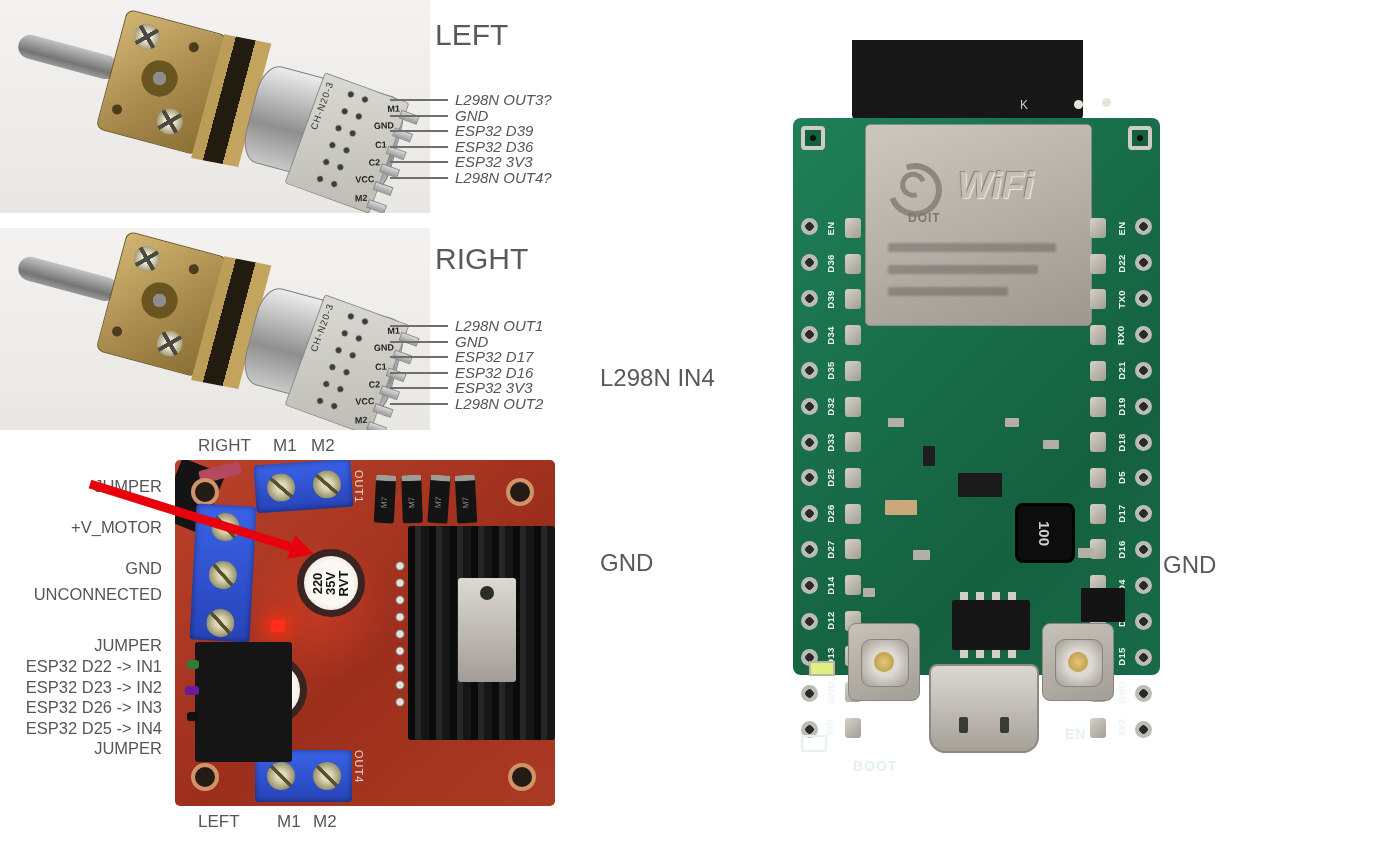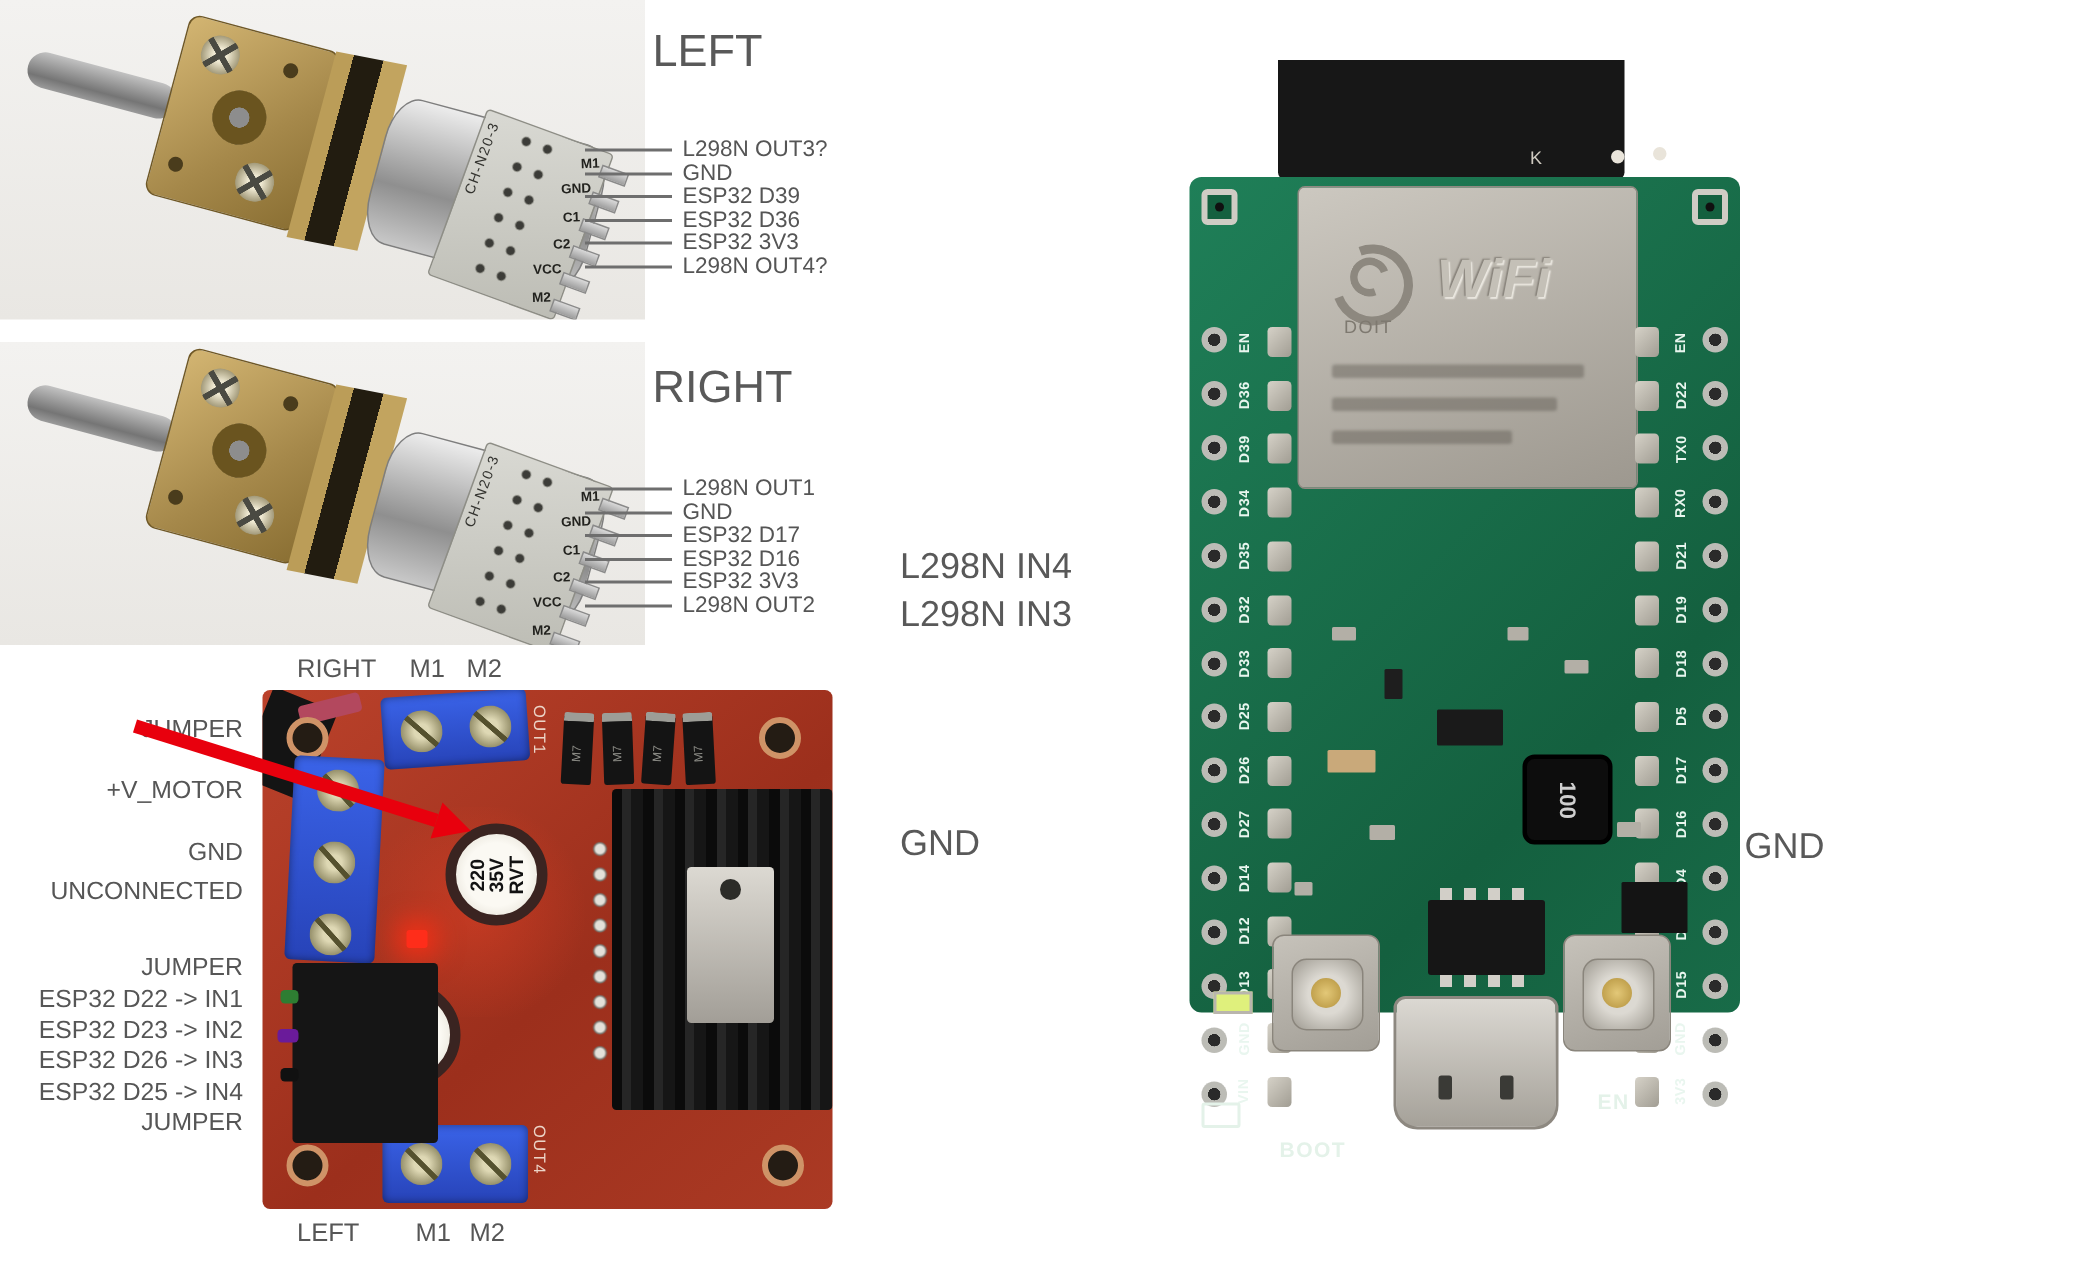--- a/index.html
+++ b/index.html
@@ -5,21 +5,21 @@
   html,body{margin:0;padding:0;background:#fff;}
   #canvas{position:relative;width:1389px;height:842px;background:#fff;overflow:hidden;
           font-family:"Liberation Sans",sans-serif;color:#595959;}
   .abs{position:absolute;}
 
   
   .title{font-size:30px;color:#595959;}
   .anno{font-size:24px;line-height:32px;color:#595959;white-space:nowrap;}
   .anno.r{text-align:left;}
   .mlabels{font-size:15px;line-height:15.5px;color:#555;white-space:nowrap;}
-  .mlabels span{display:block;}
+  .mlabels span{display:block;font-style:italic;}
   .leads{display:flex;flex-direction:column;justify-content:space-between;}
   .lead{width:58px;height:2px;background:#6e6e6e;}
   .l298lbl{left:0;width:162px;text-align:right;font-size:16.5px;color:#565656;white-space:nowrap;}
   .rowlbl{font-size:17px;color:#565656;}
 
   
   .photo{background:linear-gradient(180deg,#f3f2f0,#e9e7e3);overflow:hidden;}
   .motor-rot{position:absolute;left:10px;top:0;width:400px;height:200px;
              transform:rotate(15deg);transform-origin:180px 100px;}
   .shaft{position:absolute;left:0;top:78px;width:102px;height:24px;border-radius:12px;
@@ -93,21 +93,21 @@
   .eboard{position:absolute;left:0;top:78px;width:367px;height:557px;border-radius:8px;
           background:linear-gradient(135deg,#1f7f58,#14603f 70%,#186b48);}
   .cpad{position:absolute;width:24px;height:24px;border:4px solid #cfccc4;border-radius:4px;box-sizing:border-box;background:#14603f;}
   .cpad::before{content:"";position:absolute;left:5px;top:5px;width:6px;height:6px;border-radius:50%;background:#101010;}
   .shield{position:absolute;left:72px;top:84px;width:225px;height:200px;border-radius:5px;
           background:linear-gradient(160deg,#ccc8c0,#9d988f);border:1px solid #8f8a82;}
   .swirl{position:absolute;left:22px;top:38px;width:42px;height:42px;border-radius:50%;
          border:6px solid #8d887f;border-left-color:transparent;transform:rotate(25deg);}
   .swirl::before{content:"";position:absolute;left:4px;top:4px;width:16px;height:16px;border-radius:50%;
          border:5px solid #8d887f;border-right-color:transparent;}
-  .doit{position:absolute;left:30px;top:86px;font-size:12px;letter-spacing:1px;color:#7e7970;font-weight:normal;}
+  .doit{position:absolute;left:42px;top:86px;font-size:12px;letter-spacing:1px;color:#7e7970;font-weight:bold;}
   .wifi{position:absolute;left:92px;top:40px;font-size:36px;font-weight:bold;font-style:italic;color:#c4c0b7;
         text-shadow:-1px -1px 1px #87827a,1px 1px 1px #ece9e2;}
   .fuzz{position:absolute;height:9px;background:rgba(84,79,72,.4);filter:blur(1px);border-radius:2px;}
   .holecol,.padcol,.lblcol{position:absolute;top:100px;height:520px;display:flex;flex-direction:column;justify-content:space-between;}
   .hole{width:17px;height:17px;border-radius:50%;
         background:radial-gradient(circle,#2a2a2a 0 34%,#bcbcb6 35% 72%,#6d6d66 73%);}
   .pad{width:16px;height:20px;border-radius:3px;background:linear-gradient(135deg,#d6d2c8,#a19d93);}
   .lblcol{width:20px;}
   .pincell{flex:0 0 auto;height:20px;display:flex;align-items:center;justify-content:center;}
   .pincell span{transform:rotate(-90deg);font-size:9.5px;font-weight:bold;color:#e9f6ef;white-space:nowrap;letter-spacing:.4px;}
@@ -546,21 +546,20 @@
       <div class="usb"></div>
       <div class="ledy"></div>
       <div class="silks" style="left:60px;top:640px">BOOT</div>
       <div class="silks" style="left:272px;top:608px">EN</div>
       <div class="cert"></div>
     </div>
   </div>
 
   <div class="abs anno r" style="left:600px;top:362px;width:190px">
     <div>L298N IN4</div>
-    <div>L298N IN3</div>
   </div>
   <div class="abs anno r" style="left:600px;top:547px;width:185px">
     <div>GND</div>
   </div>
   <div class="abs anno" style="left:1163px;top:549px">
     <div>GND</div>
   </div>
 
 </div>
 

